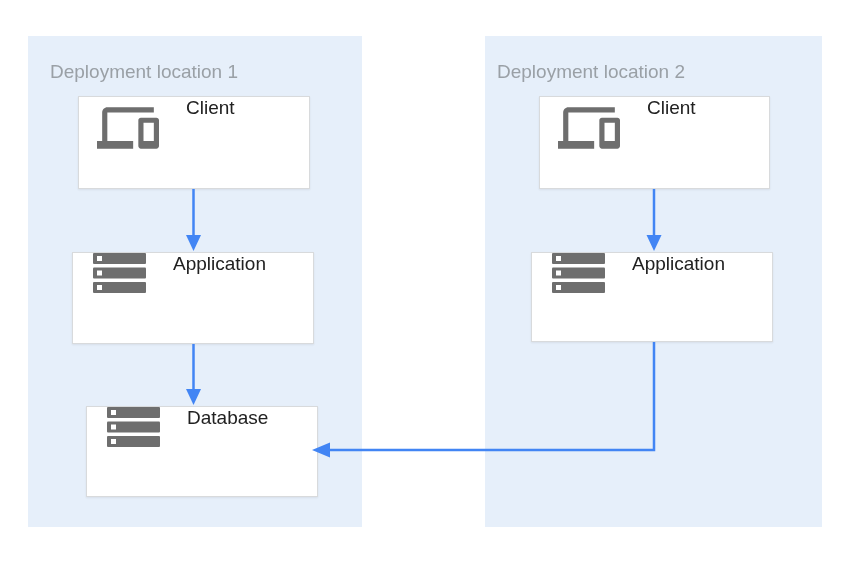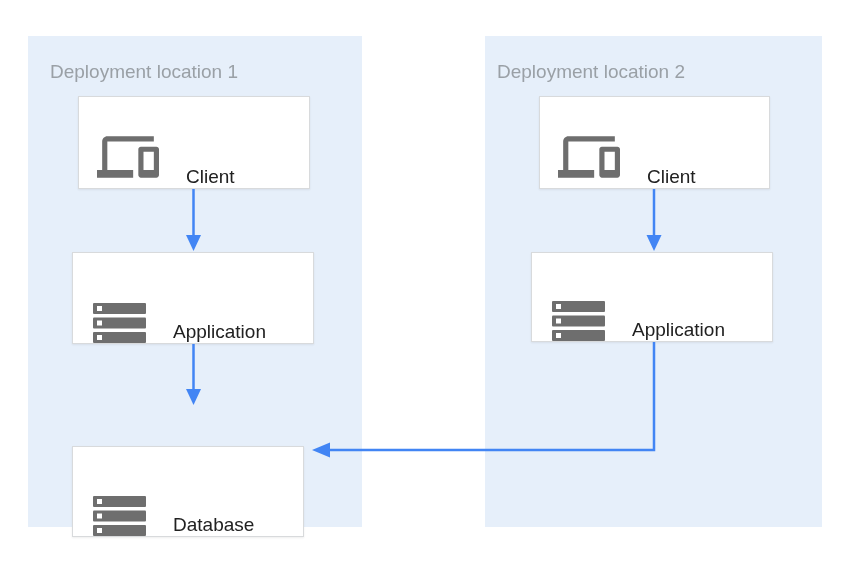--- a/index.html
+++ b/index.html
@@ -29,25 +29,25 @@
     white-space: nowrap;
   }
   #panel-2 .panel-title { left: 12px; }
   .node {
     position: absolute;
     box-sizing: border-box;
     background: var(--box-bg, #ffffff);
     border: 1px solid var(--box-border, #d8dadc);
     box-shadow: 0 1px 2px rgba(0,0,0,0.07);
     display: flex;
-    align-items: flex-end;
+    align-items: flex-start;
   }
   #node-client-1      { left: 78px;  top: 96px;  width: 232px; height: 93px; }
   #node-application-1 { left: 72px;  top: 252px; width: 242px; height: 92px; }
-  #node-database-1    { left: 72px;  top: 406px; width: 232px; height: 91px; margin-top: 40px; }
+  #node-database-1    { left: 86px;  top: 406px; width: 232px; height: 91px; }
   #node-client-2      { left: 539px; top: 96px;  width: 231px; height: 93px; }
   #node-application-2 { left: 531px; top: 252px; width: 242px; height: 90px; }
   .node-icon { margin-left: 18px; flex: 0 0 auto; display: block; }
   .node-icon.server { margin-left: 20px; }
   .icon-fill { fill: var(--icon, #6e6e6e); }
   .icon-notch { fill: var(--box-bg, #ffffff); }
   .node-label {
     margin-left: 27px;
     font-size: 19px;
     color: var(--node-label, #212121);

